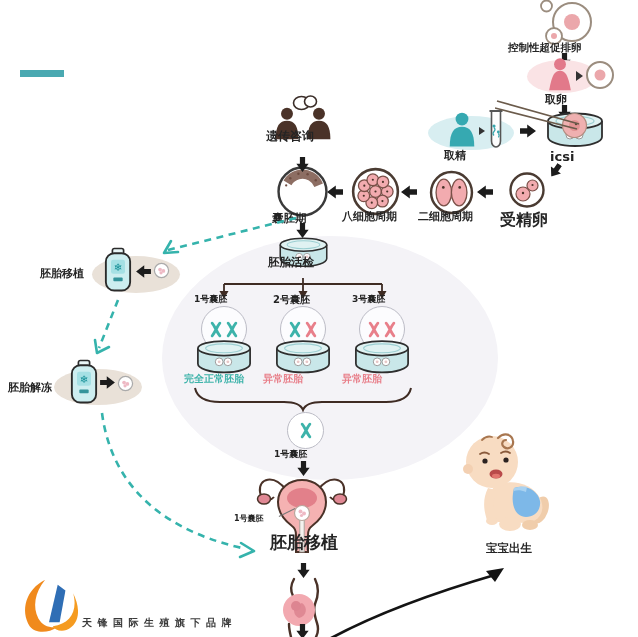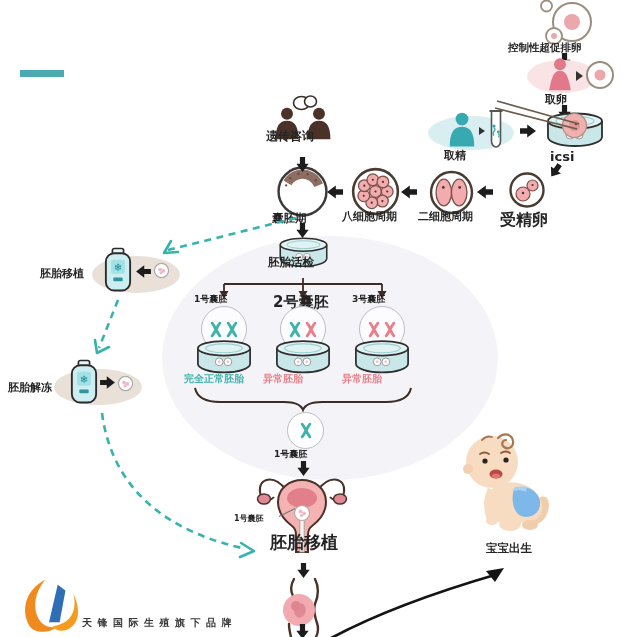--- a/index.html
+++ b/index.html
@@ -282,21 +282,21 @@
         <path d="M4.5 2 C9.5 8 10.5 14 15.5 20 M15.5 2 C10.5 8 9.5 14 4.5 20" fill="none" stroke="#3db3aa" stroke-width="4" stroke-linecap="round"></path>
       </svg>
     </div>
   <div class="abs" style="left:195px;top:338px">
       <svg width="58" height="38">
         <use href="#dish"></use>
       </svg>
     </div>
   <div class="lbl" style="left: 184px; top: 373px; width: 80px; font-size: 10px; color: rgb(61, 179, 170);">完全正常胚胎</div>
 
-  <div class="lbl" style="left:273px;top:294px;width:60px;font-size:15px">2号囊胚</div>
+  <div class="lbl" style="left:273px;top:294px;width:60px;font-size:10px">2号囊胚</div>
   <div class="chr-circle" style="left:280px;top:306px;width:44px;height:44px">
       <svg width="14" height="17" viewBox="0 0 20 22">
         <path d="M4.5 2 C9.5 8 10.5 14 15.5 20 M15.5 2 C10.5 8 9.5 14 4.5 20" fill="none" stroke="#3db3aa" stroke-width="4" stroke-linecap="round"></path>
       </svg>
       <svg width="14" height="17" viewBox="0 0 20 22">
         <path d="M4.5 2 C9.5 8 10.5 14 15.5 20 M15.5 2 C10.5 8 9.5 14 4.5 20" fill="none" stroke="#e87f8a" stroke-width="4" stroke-linecap="round"></path>
       </svg>
     </div>
   <div class="abs" style="left:274px;top:338px">
       <svg width="58" height="38">

